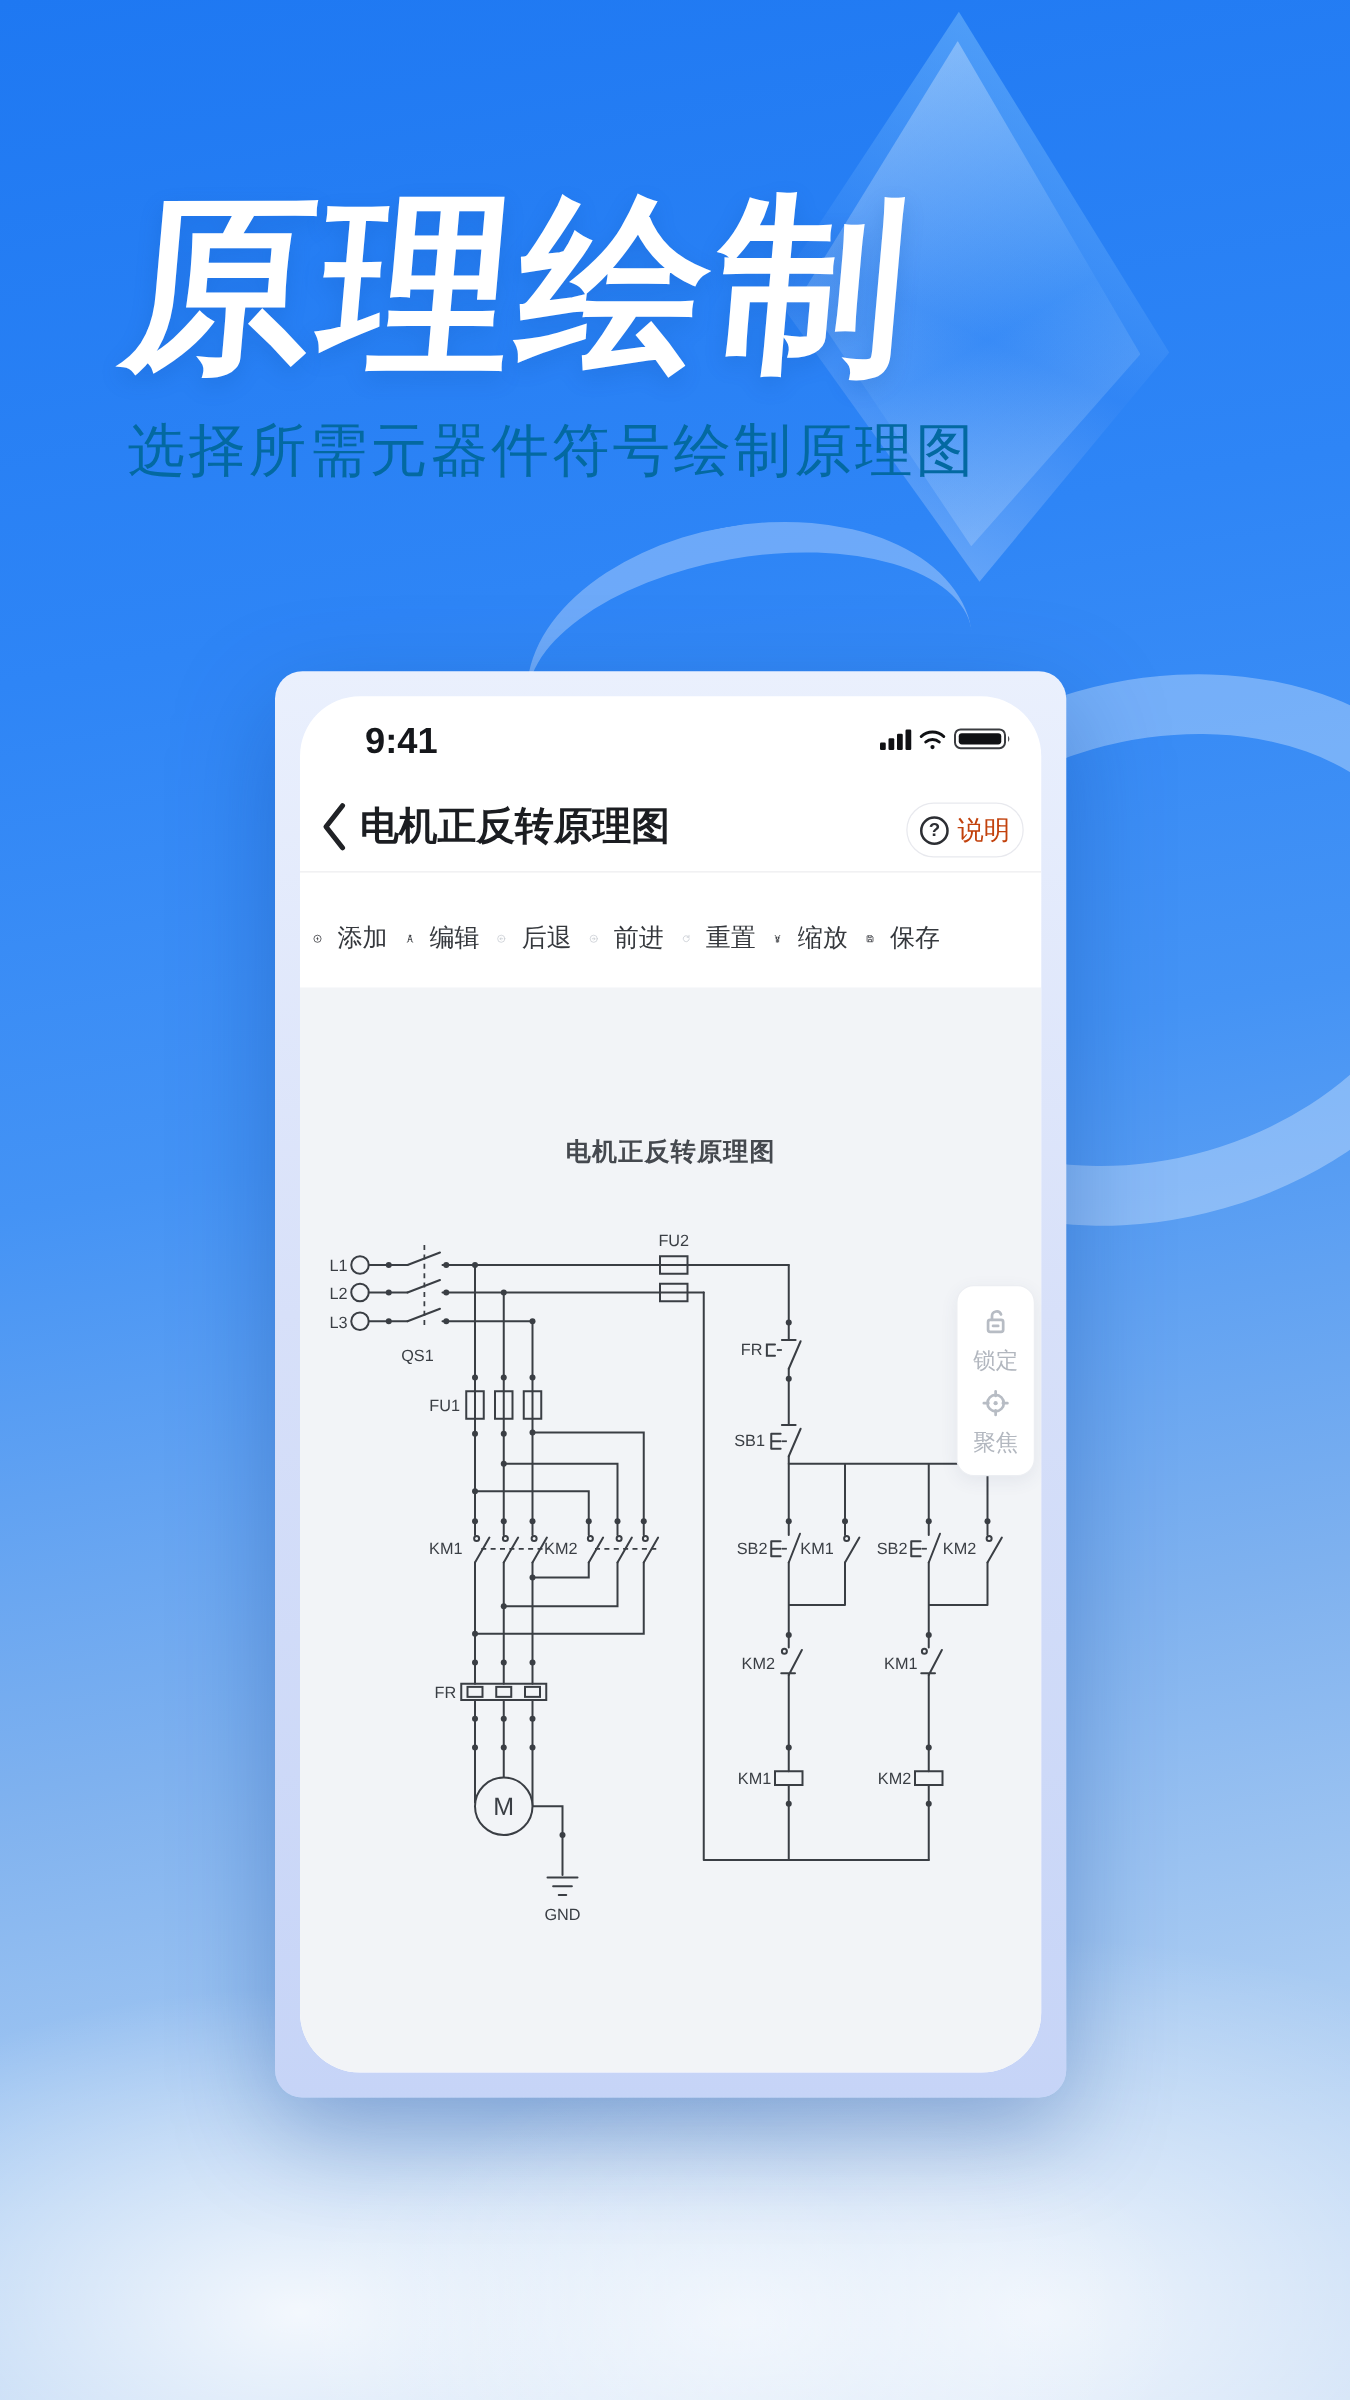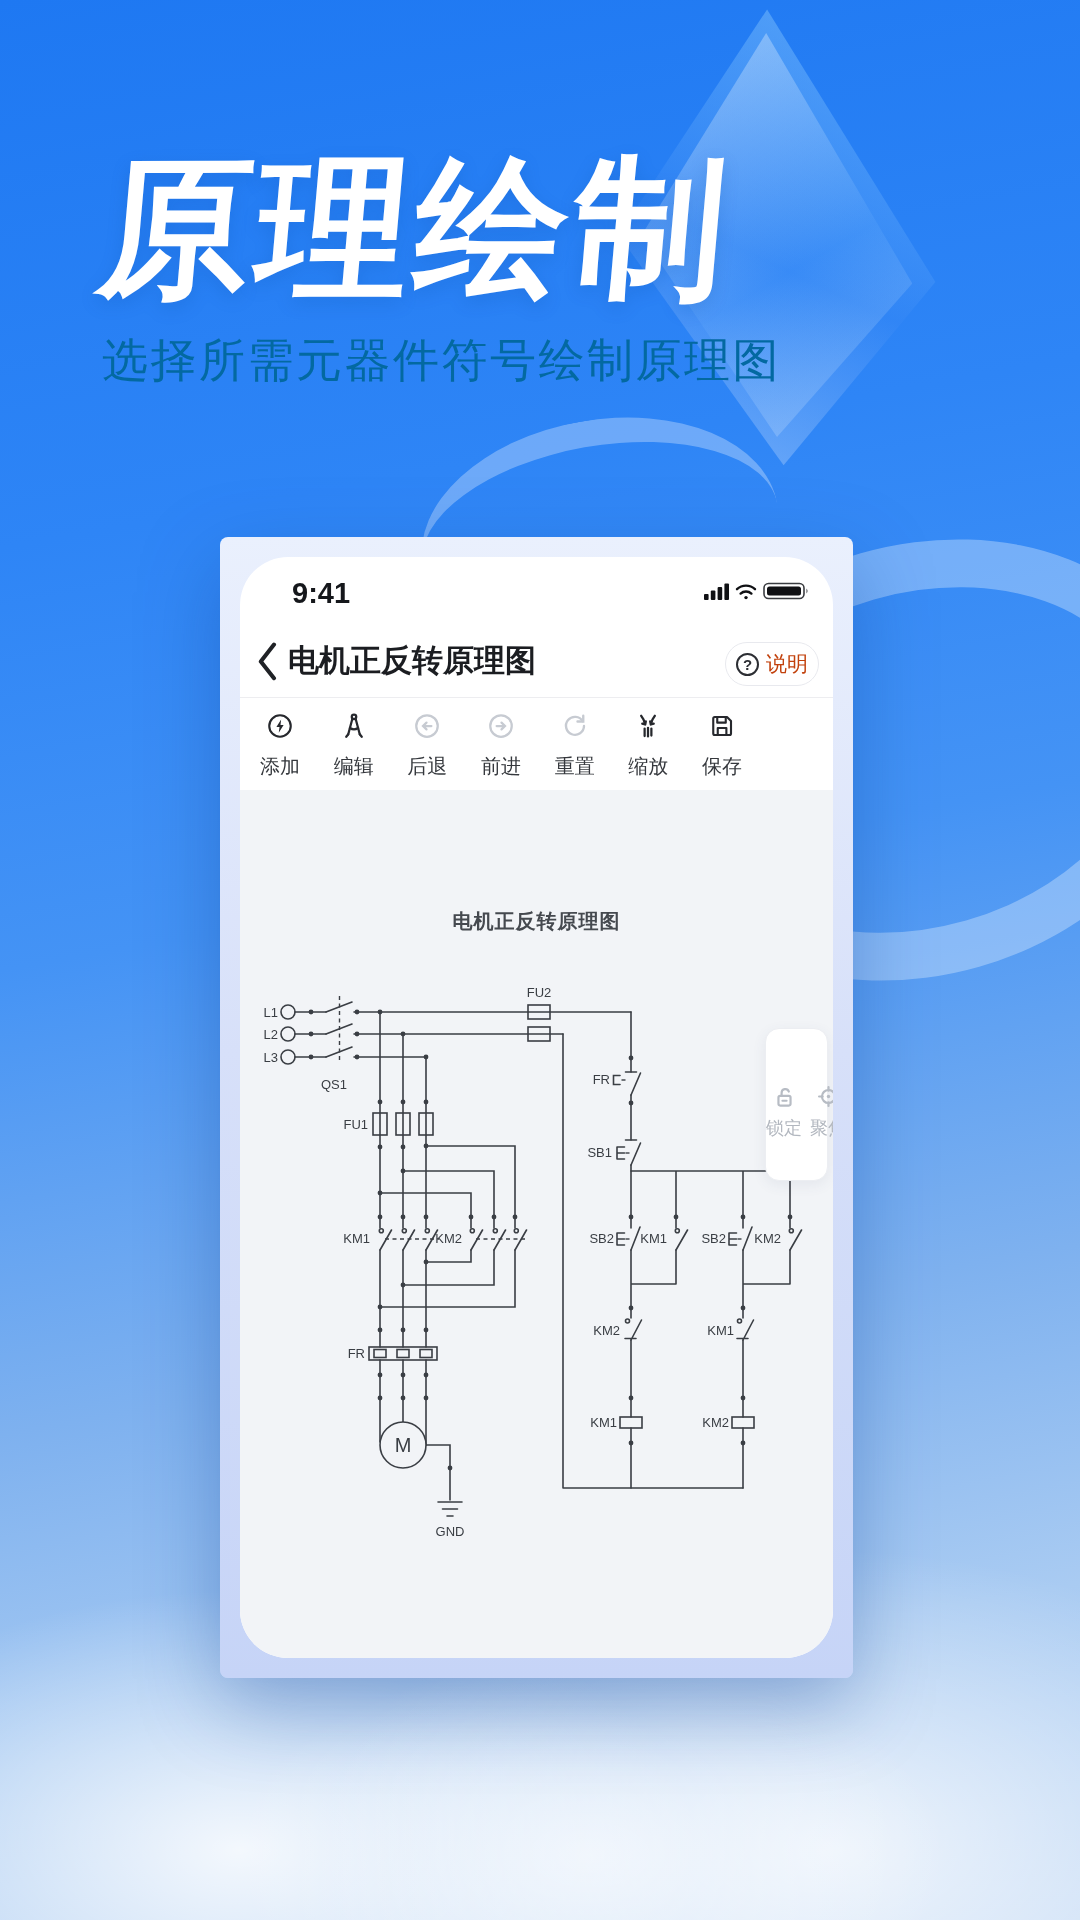--- a/index.html
+++ b/index.html
@@ -30,21 +30,21 @@
 
   
   .hero-title { position:absolute; left:100px; top:128px; color:#fff;
     font-size:152px; font-weight:900; letter-spacing:6px; transform:skewX(-5deg);
     text-shadow:0 6px 18px rgba(10,70,160,.18); white-space:nowrap; }
   .hero-sub { position:absolute; left:102px; top:330px; color:#0369a1;
     font-size:46px; font-weight:500; letter-spacing:2.5px; white-space:nowrap; }
 
   
   .phone { position:absolute; left:220px; top:537px; width:633px; height:1141px;
-    border-radius:8px; padding:20px;
+    border-radius:22px; padding:20px;
     background:linear-gradient(180deg,#eaf0fd 0%,#d7e0f9 45%,#c6d4f7 100%);
     box-shadow:0 28px 80px rgba(12,62,150,.35); }
   .screen { position:relative; width:100%; height:100%; background:#fff;
     border-radius:48px; overflow:hidden; }
 
   
   .statusbar { position:absolute; left:0; top:0; width:100%; height:68px; }
   .sb-time { position:absolute; left:52px; top:20px; font-size:29px; font-weight:600; color:#15171b; }
   .sb-icons { position:absolute; right:17px; top:24px; width:112px; height:20px; }
 
@@ -56,36 +56,36 @@
     border-radius:22px; background:#fff; display:flex; align-items:center; justify-content:center; gap:7px; }
   .help-q { width:23px; height:23px; border:2px solid #2c2e33; border-radius:50%;
     font-size:15px; font-weight:700; color:#2c2e33; display:flex; align-items:center; justify-content:center; }
   .help-txt { font-size:21px; color:#c2410c; }
 
   
   .toolbar { position:absolute; left:0; top:140px; width:100%; height:93px; background:#fff;
     border-top:1px solid #ededf0; }
   .tb-row { position:absolute; left:10px; top:0; width:502px; height:100%;
     display:flex; justify-content:space-between; }
-  .tb-item { width:60px; display:flex; flex-direction:column; align-items:center;
+  .tb-item { width:60px; display:flex; align-items:center;
     justify-content:flex-start; padding-top:13px; gap:12px; background:none; border:none; }
   .tb-item svg { width:30px; height:30px; }
   .tb-label { font-size:20px; color:#35383d; white-space:nowrap; }
   .ic-on { color:#26282d; } .ic-off { color:#c7cbd2; }
 
   
   .canvas { position:absolute; left:0; top:233px; width:100%; bottom:0; background:#f2f4f7; }
   .canvas-title { position:absolute; left:0; top:118px; width:100%; text-align:center;
     font-size:20px; font-weight:600; letter-spacing:1px; color:#45494f; }
   .circuit { position:absolute; left:0; top:0; width:593px; height:1092px; }
 
   
   .side-panel { position:absolute; right:5px; top:238px; width:63px; height:153px; background:#fff;
     border:1px solid #eceef2; border-radius:14px; box-shadow:0 4px 14px rgba(60,80,120,.08);
-    display:flex; flex-direction:row; align-items:center; padding-top:13px; gap:8px; }
+    display:flex; flex-direction:column; align-items:center; padding-top:13px; gap:8px; }
   .sp-item { display:flex; flex-direction:column; align-items:center; gap:5px; background:none; border:none; }
   .sp-item svg { width:29px; height:29px; color:#b7bcc4; }
   .sp-label { font-size:18px; color:#b2b7bf; white-space:nowrap; }
 </style>
 </head>
 <body>
 
 <div class="bg"></div>
 <div class="prism">
     <div class="pa"></div>

